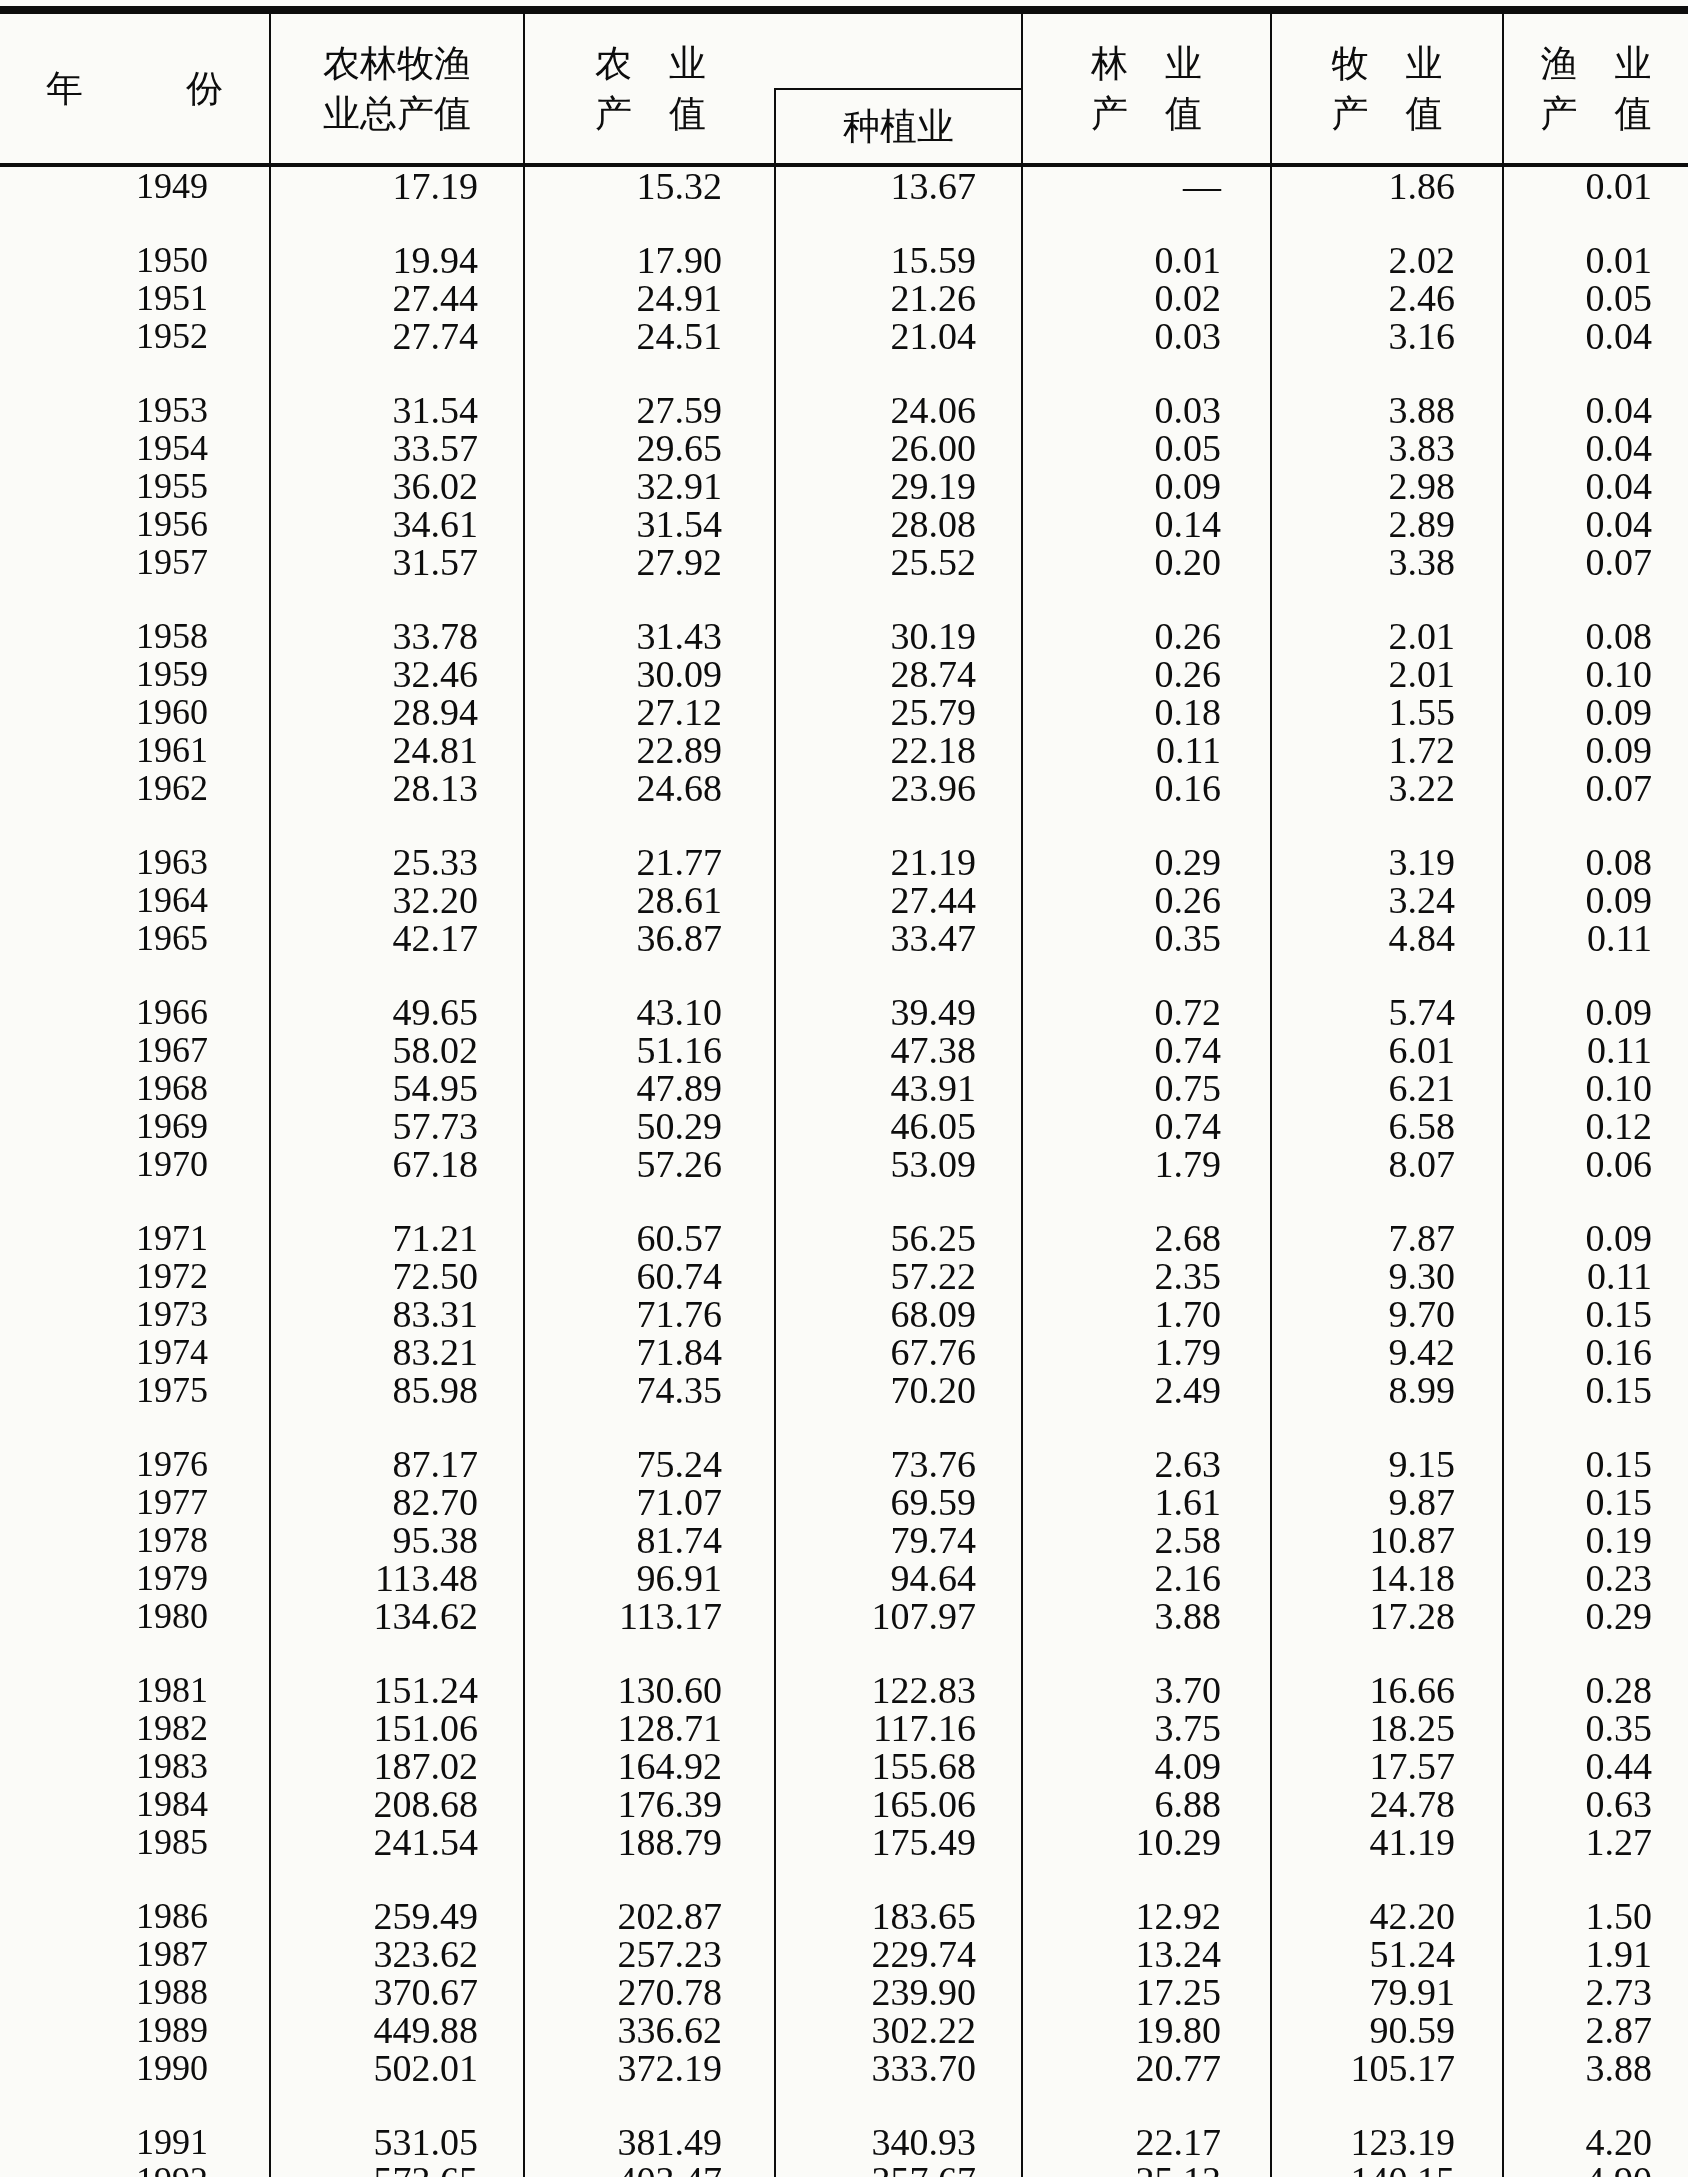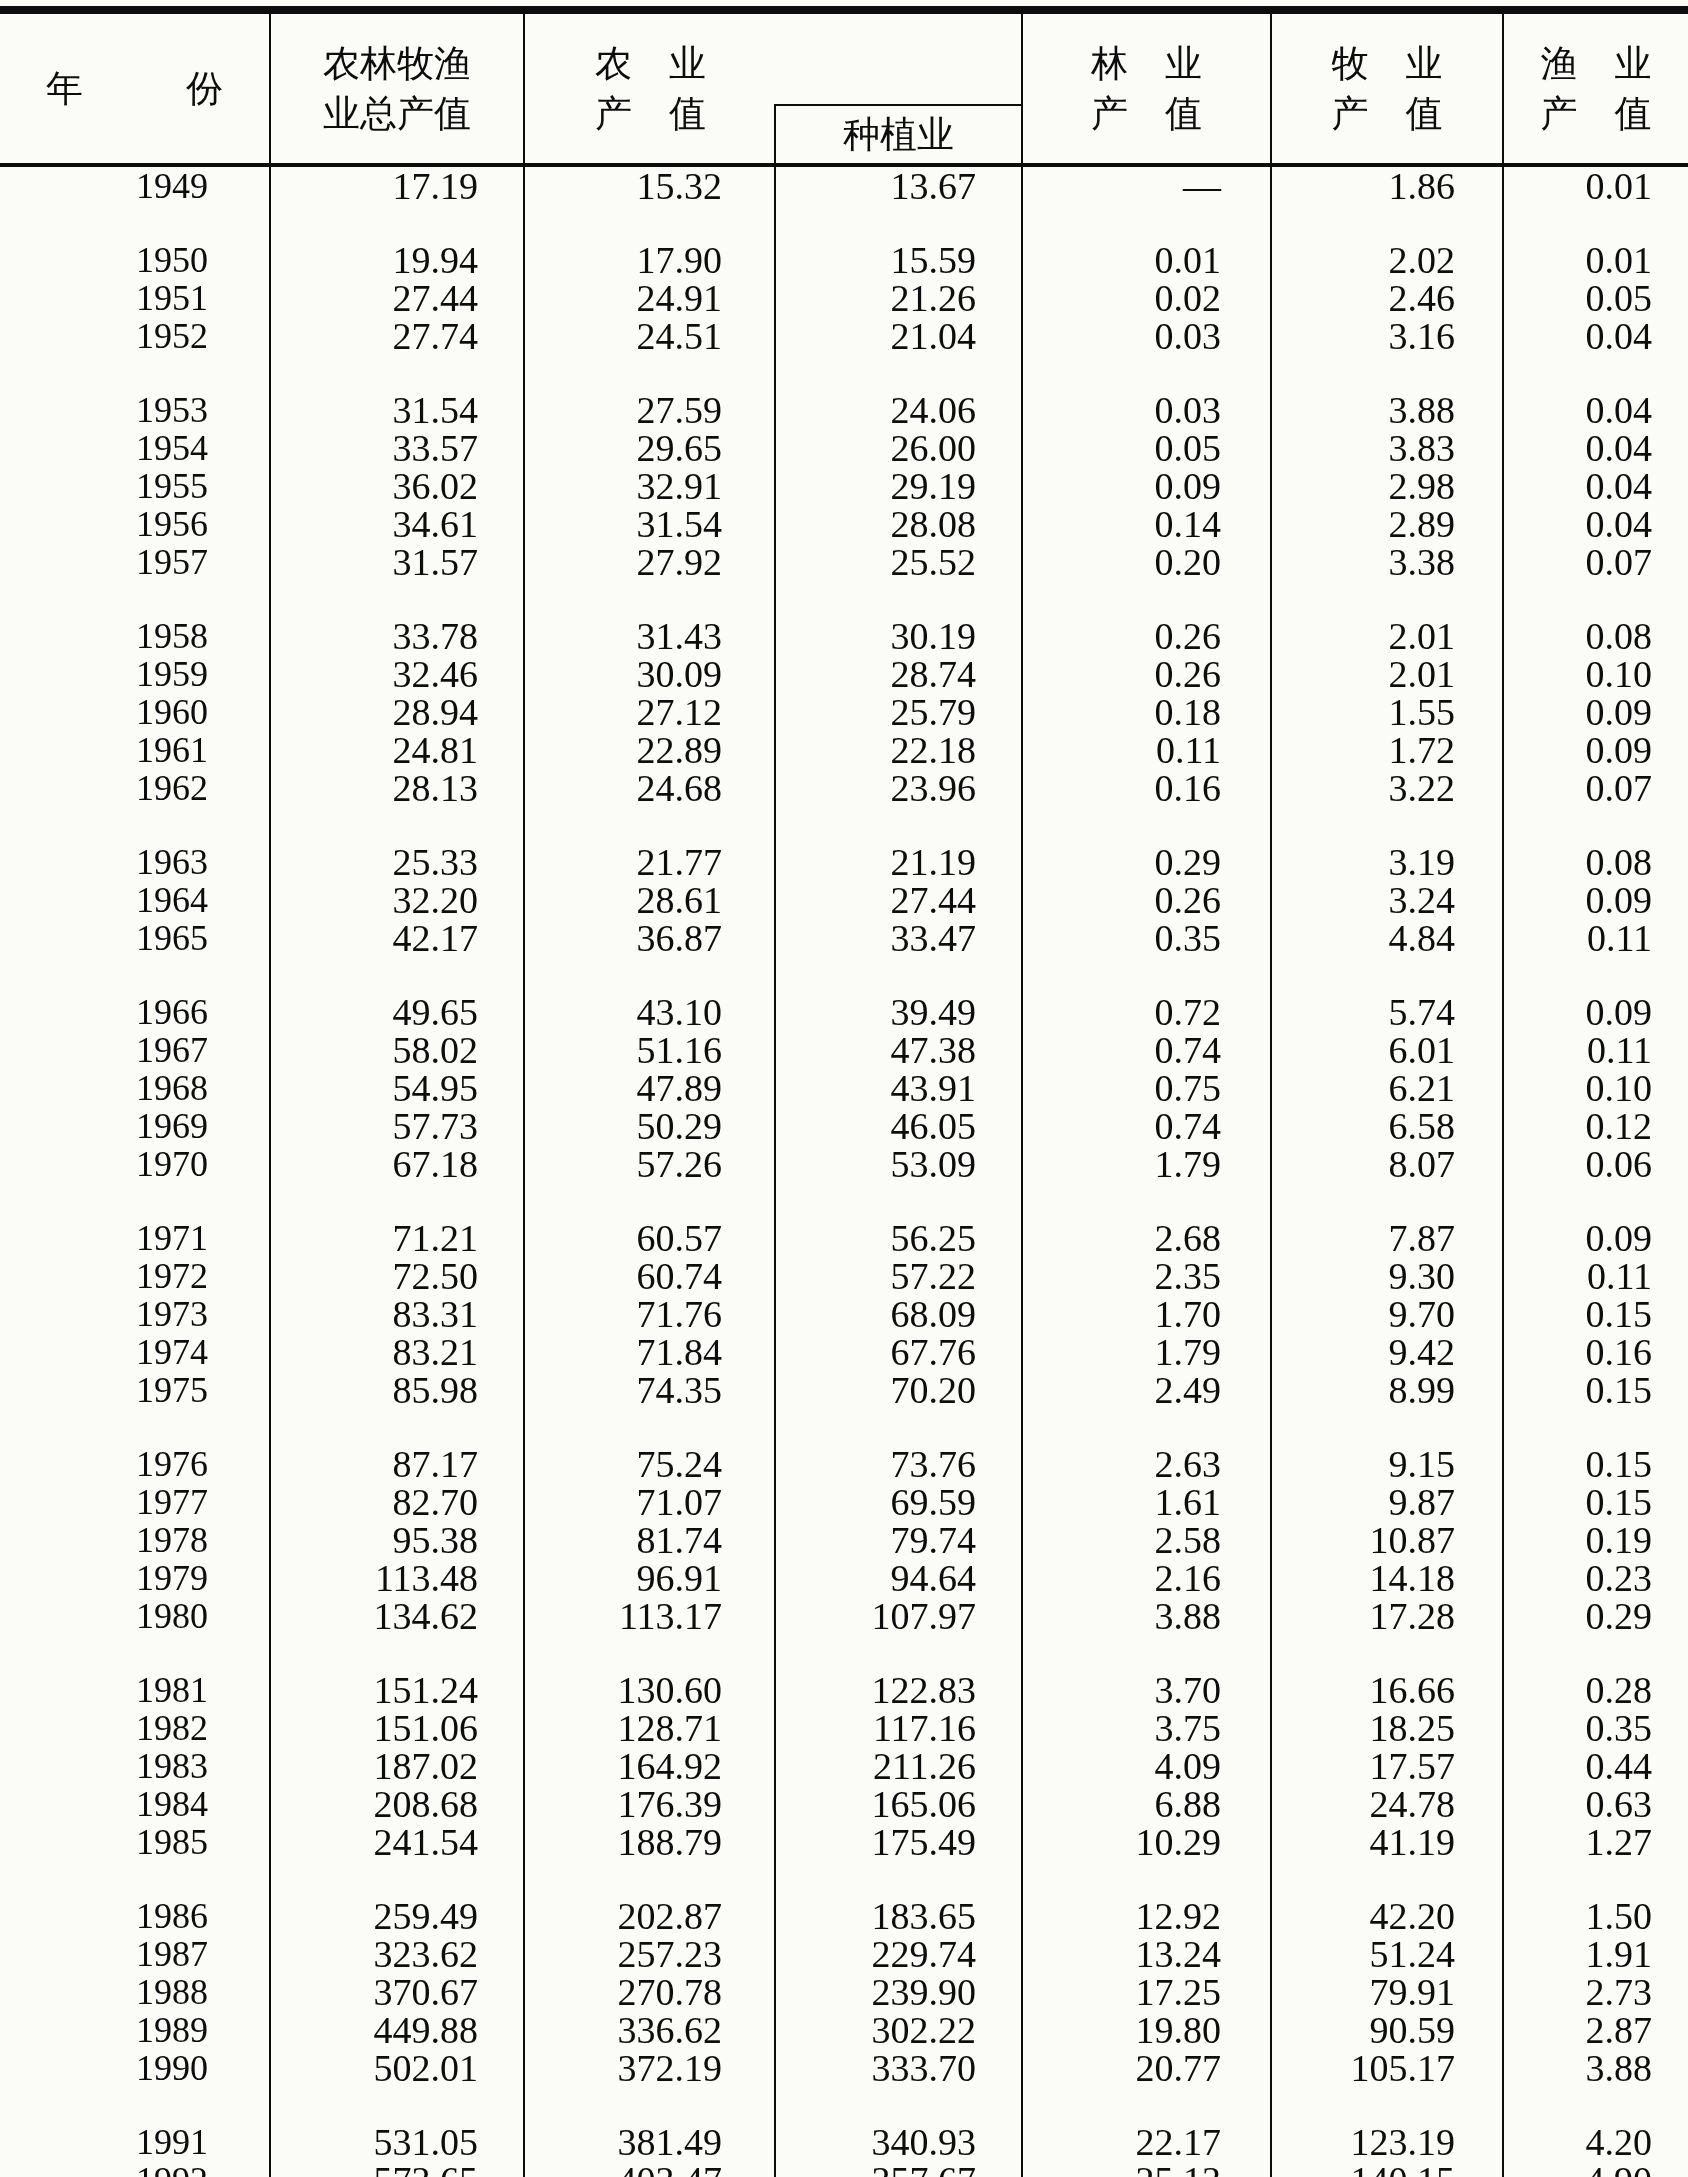--- a/index.html
+++ b/index.html
@@ -44,21 +44,21 @@
   }
 
   th.agri { position:relative; }
   .agri-label {
     position:absolute; left:0; top:0; width:251px; height:100%;
     display:flex; flex-direction:column; justify-content:center; align-items:center;
     gap:13px; line-height:1;
   }
   .planting-box {
     position:absolute; right:0; bottom:0;
-    width:247px; height:59px;
+    width:247px; height:75px;
     box-sizing:border-box;
     border-left:2.8px solid #0d0d0d;
     border-top:2.8px solid #0d0d0d;
     display:flex; align-items:center; justify-content:center;
     font-size:37px; line-height:1;
   }
 
   tbody td {
     height:35px;
     padding:0;
@@ -510,21 +510,21 @@
           <td class="c2 br">128.71</td>
           <td class="c3 br">117.16</td>
           <td class="c4 br">3.75</td>
           <td class="c5 br">18.25</td>
           <td class="c6">0.35</td>
         </tr>
         <tr>
           <td class="c0 br">1983</td>
           <td class="c1 br">187.02</td>
           <td class="c2 br">164.92</td>
-          <td class="c3 br">211.26</td>
+          <td class="c3 br">155.68</td>
           <td class="c4 br">4.09</td>
           <td class="c5 br">17.57</td>
           <td class="c6">0.44</td>
         </tr>
         <tr>
           <td class="c0 br">1984</td>
           <td class="c1 br">208.68</td>
           <td class="c2 br">176.39</td>
           <td class="c3 br">165.06</td>
           <td class="c4 br">6.88</td>

